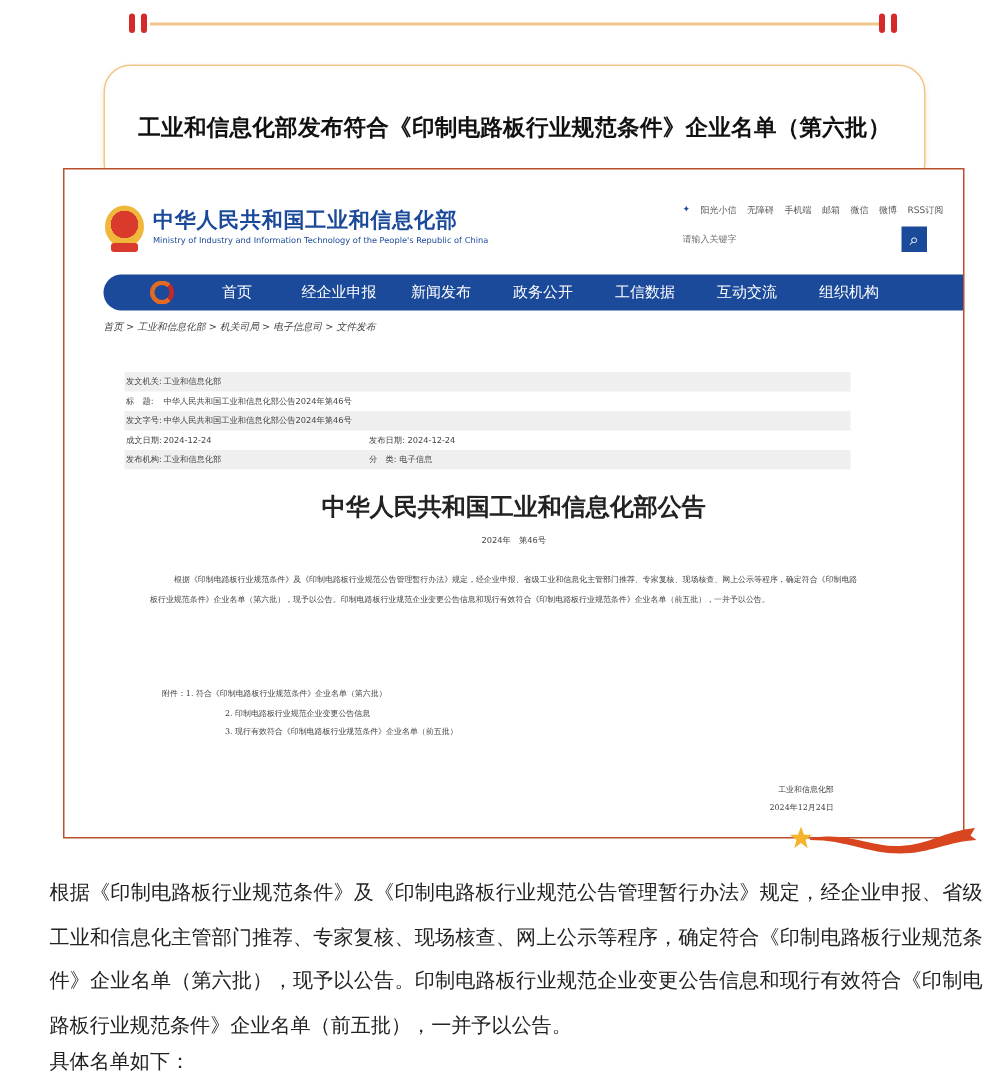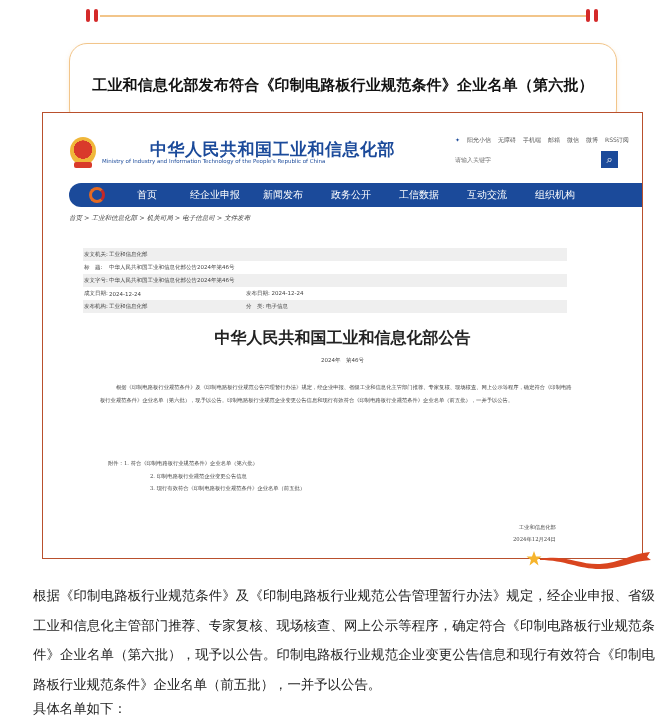--- a/index.html
+++ b/index.html
@@ -28,31 +28,31 @@
   .frame {
     position: absolute; left: 42px; top: 112px; width: 601px; height: 447px;
     border: 1.5px solid #b9502d; background: #fff; overflow: hidden;
   }
   .header { position: absolute; left: 0; top: 0; width: 100%; height: 70px; }
   .emblem {
     position: absolute; left: 27px; top: 24px; width: 26px; height: 28px;
     border-radius: 50%; background: radial-gradient(circle at 50% 45%, #d93a2b 0 45%, #f0b73a 46% 100%);
   }
   .emblem::after { content: ""; position: absolute; left: 4px; bottom: -3px; width: 18px; height: 6px; background: #d93a2b; border-radius: 2px; }
-  .site-cn { position: absolute; left: 59px; top: 25px; font-size: 17px; font-weight: bold; color: #1b4a9a; letter-spacing: 0.5px; margin-left: 48px; }
+  .site-cn { position: absolute; left: 59px; top: 25px; font-size: 14px; font-weight: bold; color: #1b4a9a; letter-spacing: 0.5px; }
   .site-en { position: absolute; left: 59px; top: 45px; font-size: 5.5px; color: #1b4a9a; }
   .toplinks { position: absolute; left: 412px; top: 23px; display: flex; gap: 7px; font-size: 6px; color: #555; }
   .toplinks .pin { color: #1b4a9a; }
   .search { position: absolute; left: 410px; top: 38px; width: 166px; height: 17px; display: flex; }
   .search input { border: none; outline: none; width: 148px; height: 17px; font-size: 6px; color: #999; padding-left: 2px; background: #fff; }
   .search .btn { width: 17px; height: 17px; background: #1b4a9a; color: #fff; font-size: 11px; display: flex; align-items: center; justify-content: center; }
 
   .nav {
     position: absolute; left: 26px; top: 70px; width: 596px; height: 24px;
-    background: #1b4a9a; border-radius: 12px; display: flex; align-items: center;
+    background: #1b4a9a; border-radius: 12px; display: flex; align-items: center; padding-left: 11px;
   }
   .nav .logo { width: 16px; height: 16px; margin-left: 20px; margin-right: 8px; border-radius: 50%; border: 3px solid #e36a22; border-right-color: #c62828; }
   .nav .item { color: #fff; font-size: 10px; width: 68px; text-align: center; }
   .nav .item:first-of-type { width: 42px; }
 
   .breadcrumb { position: absolute; left: 26px; top: 101px; font-size: 6.5px; color: #444; font-style: italic; }
 
   .meta { position: absolute; left: 40px; top: 135px; width: 484px; font-size: 5.5px; color: #444; }
   .meta .row { height: 13px; display: flex; align-items: center; padding-left: 1px; }
   .meta .row.shade { background: #efefef; }

